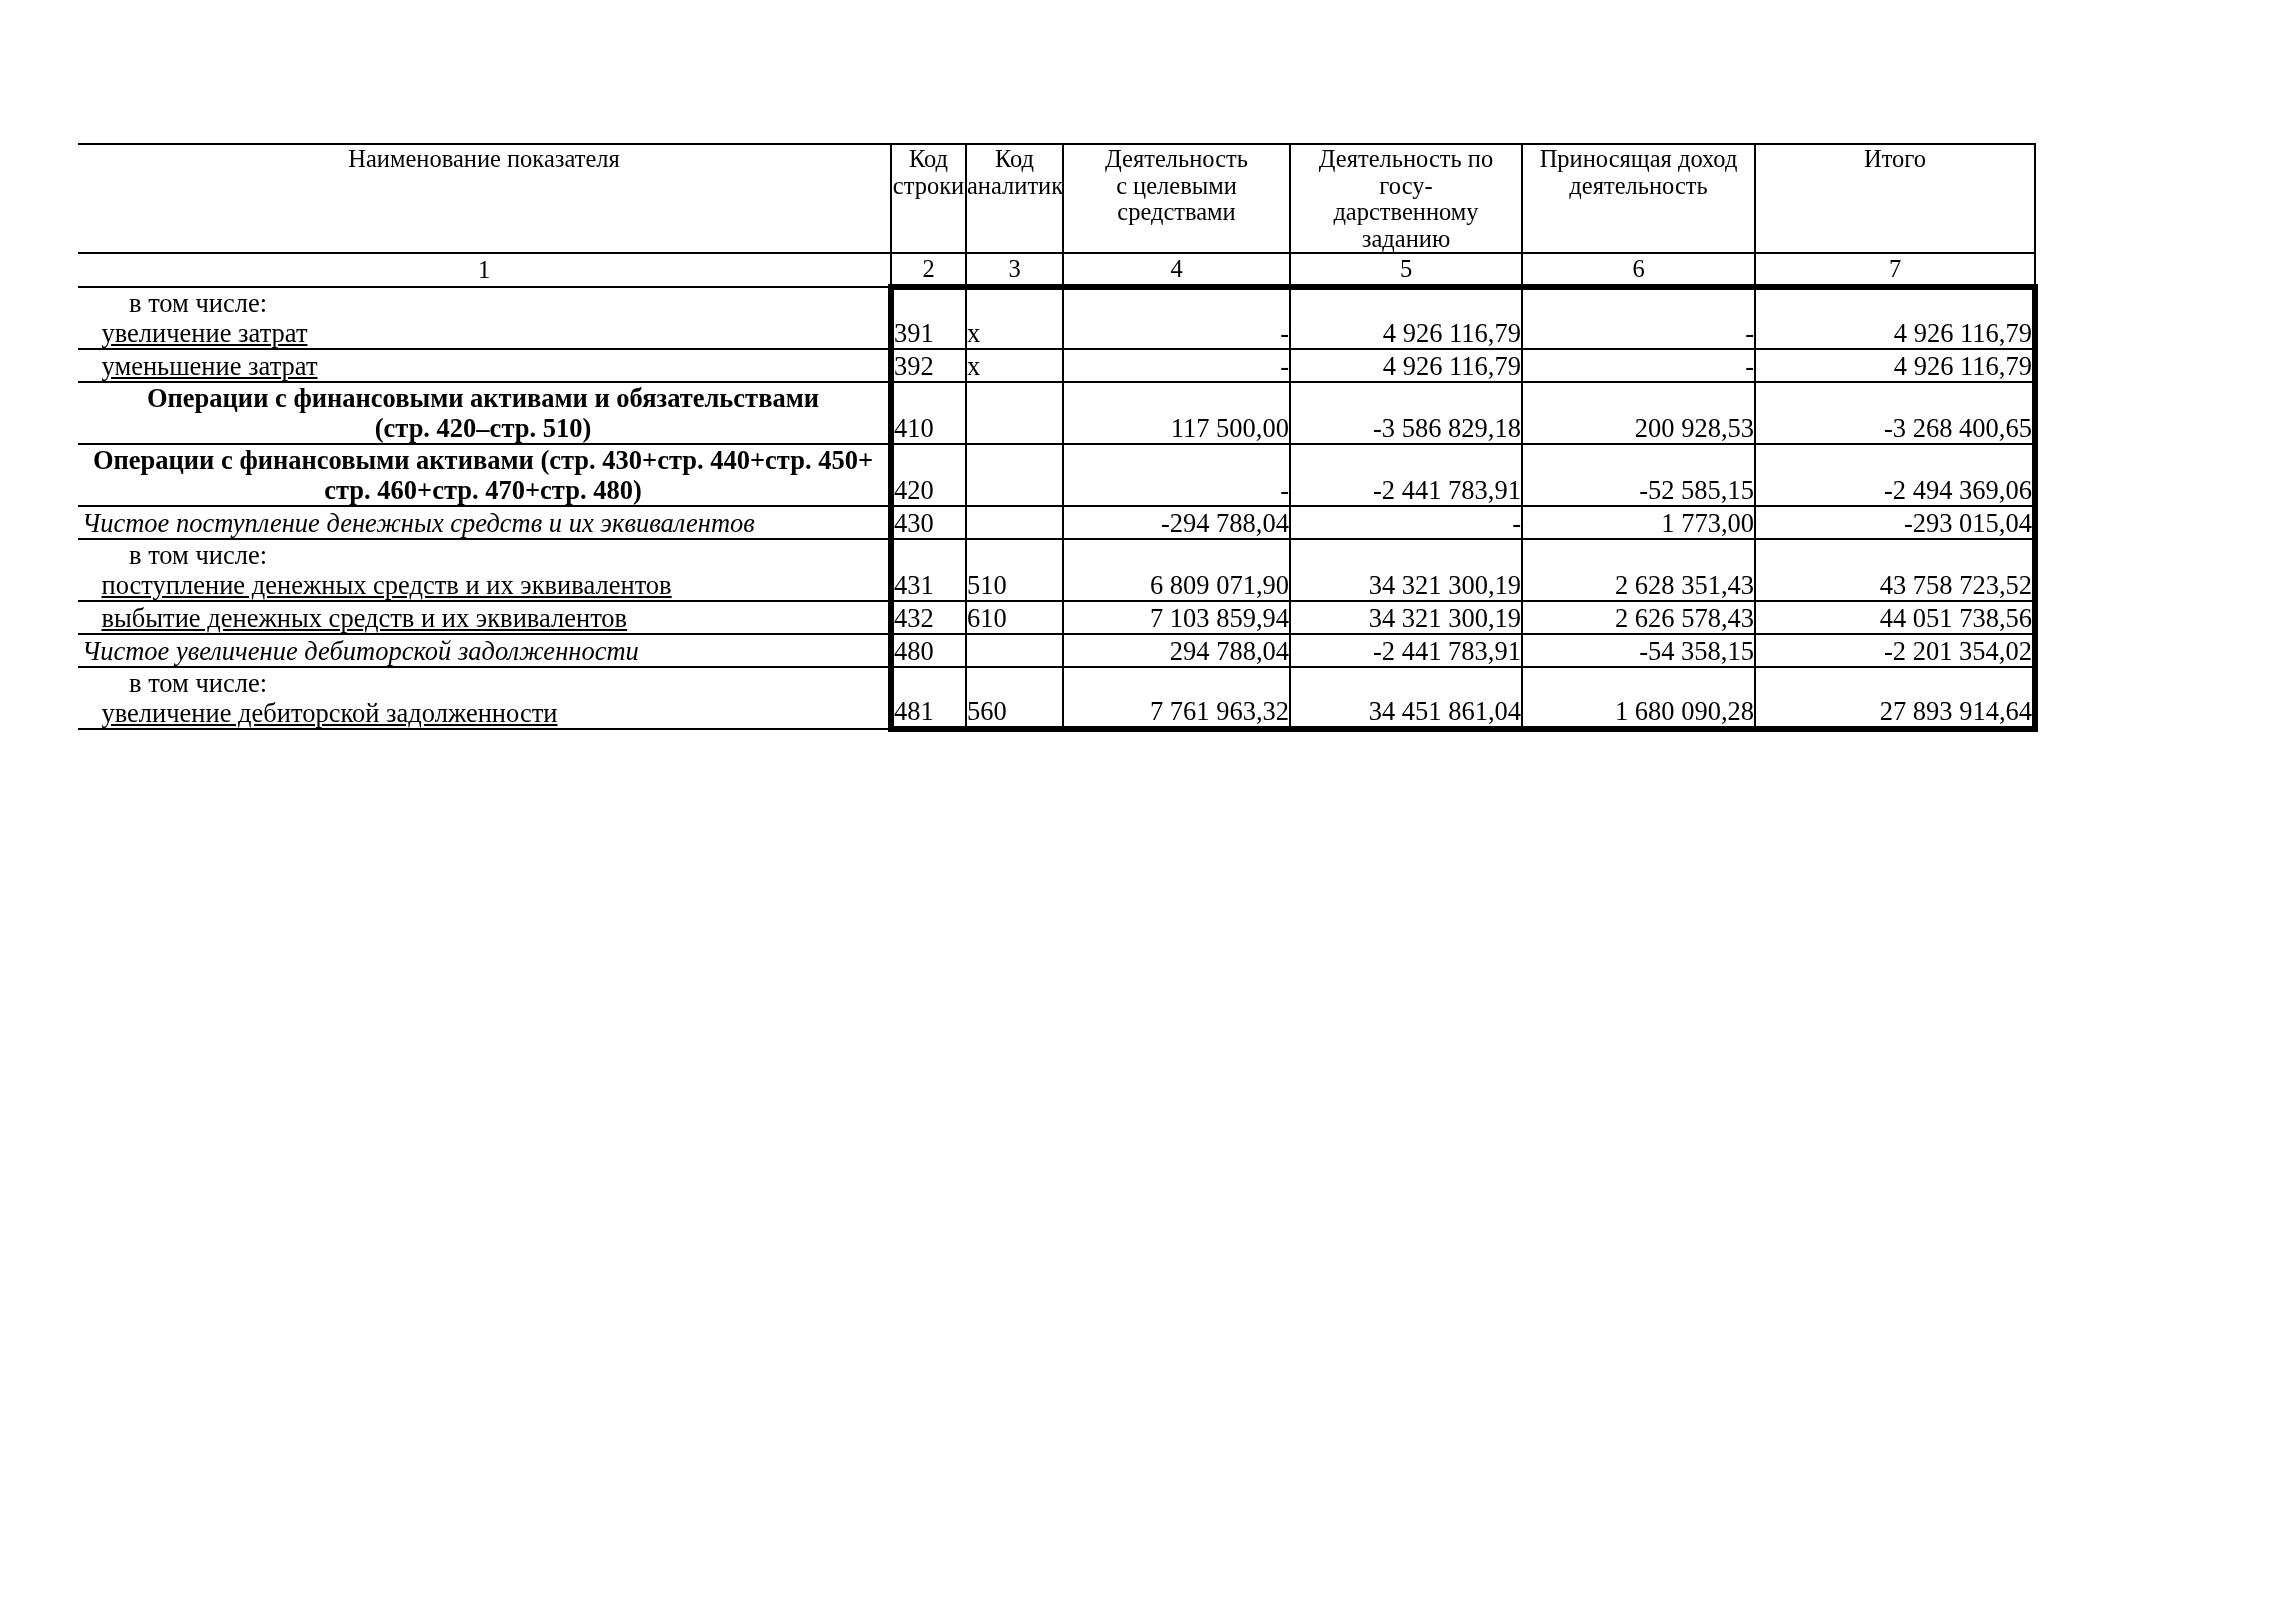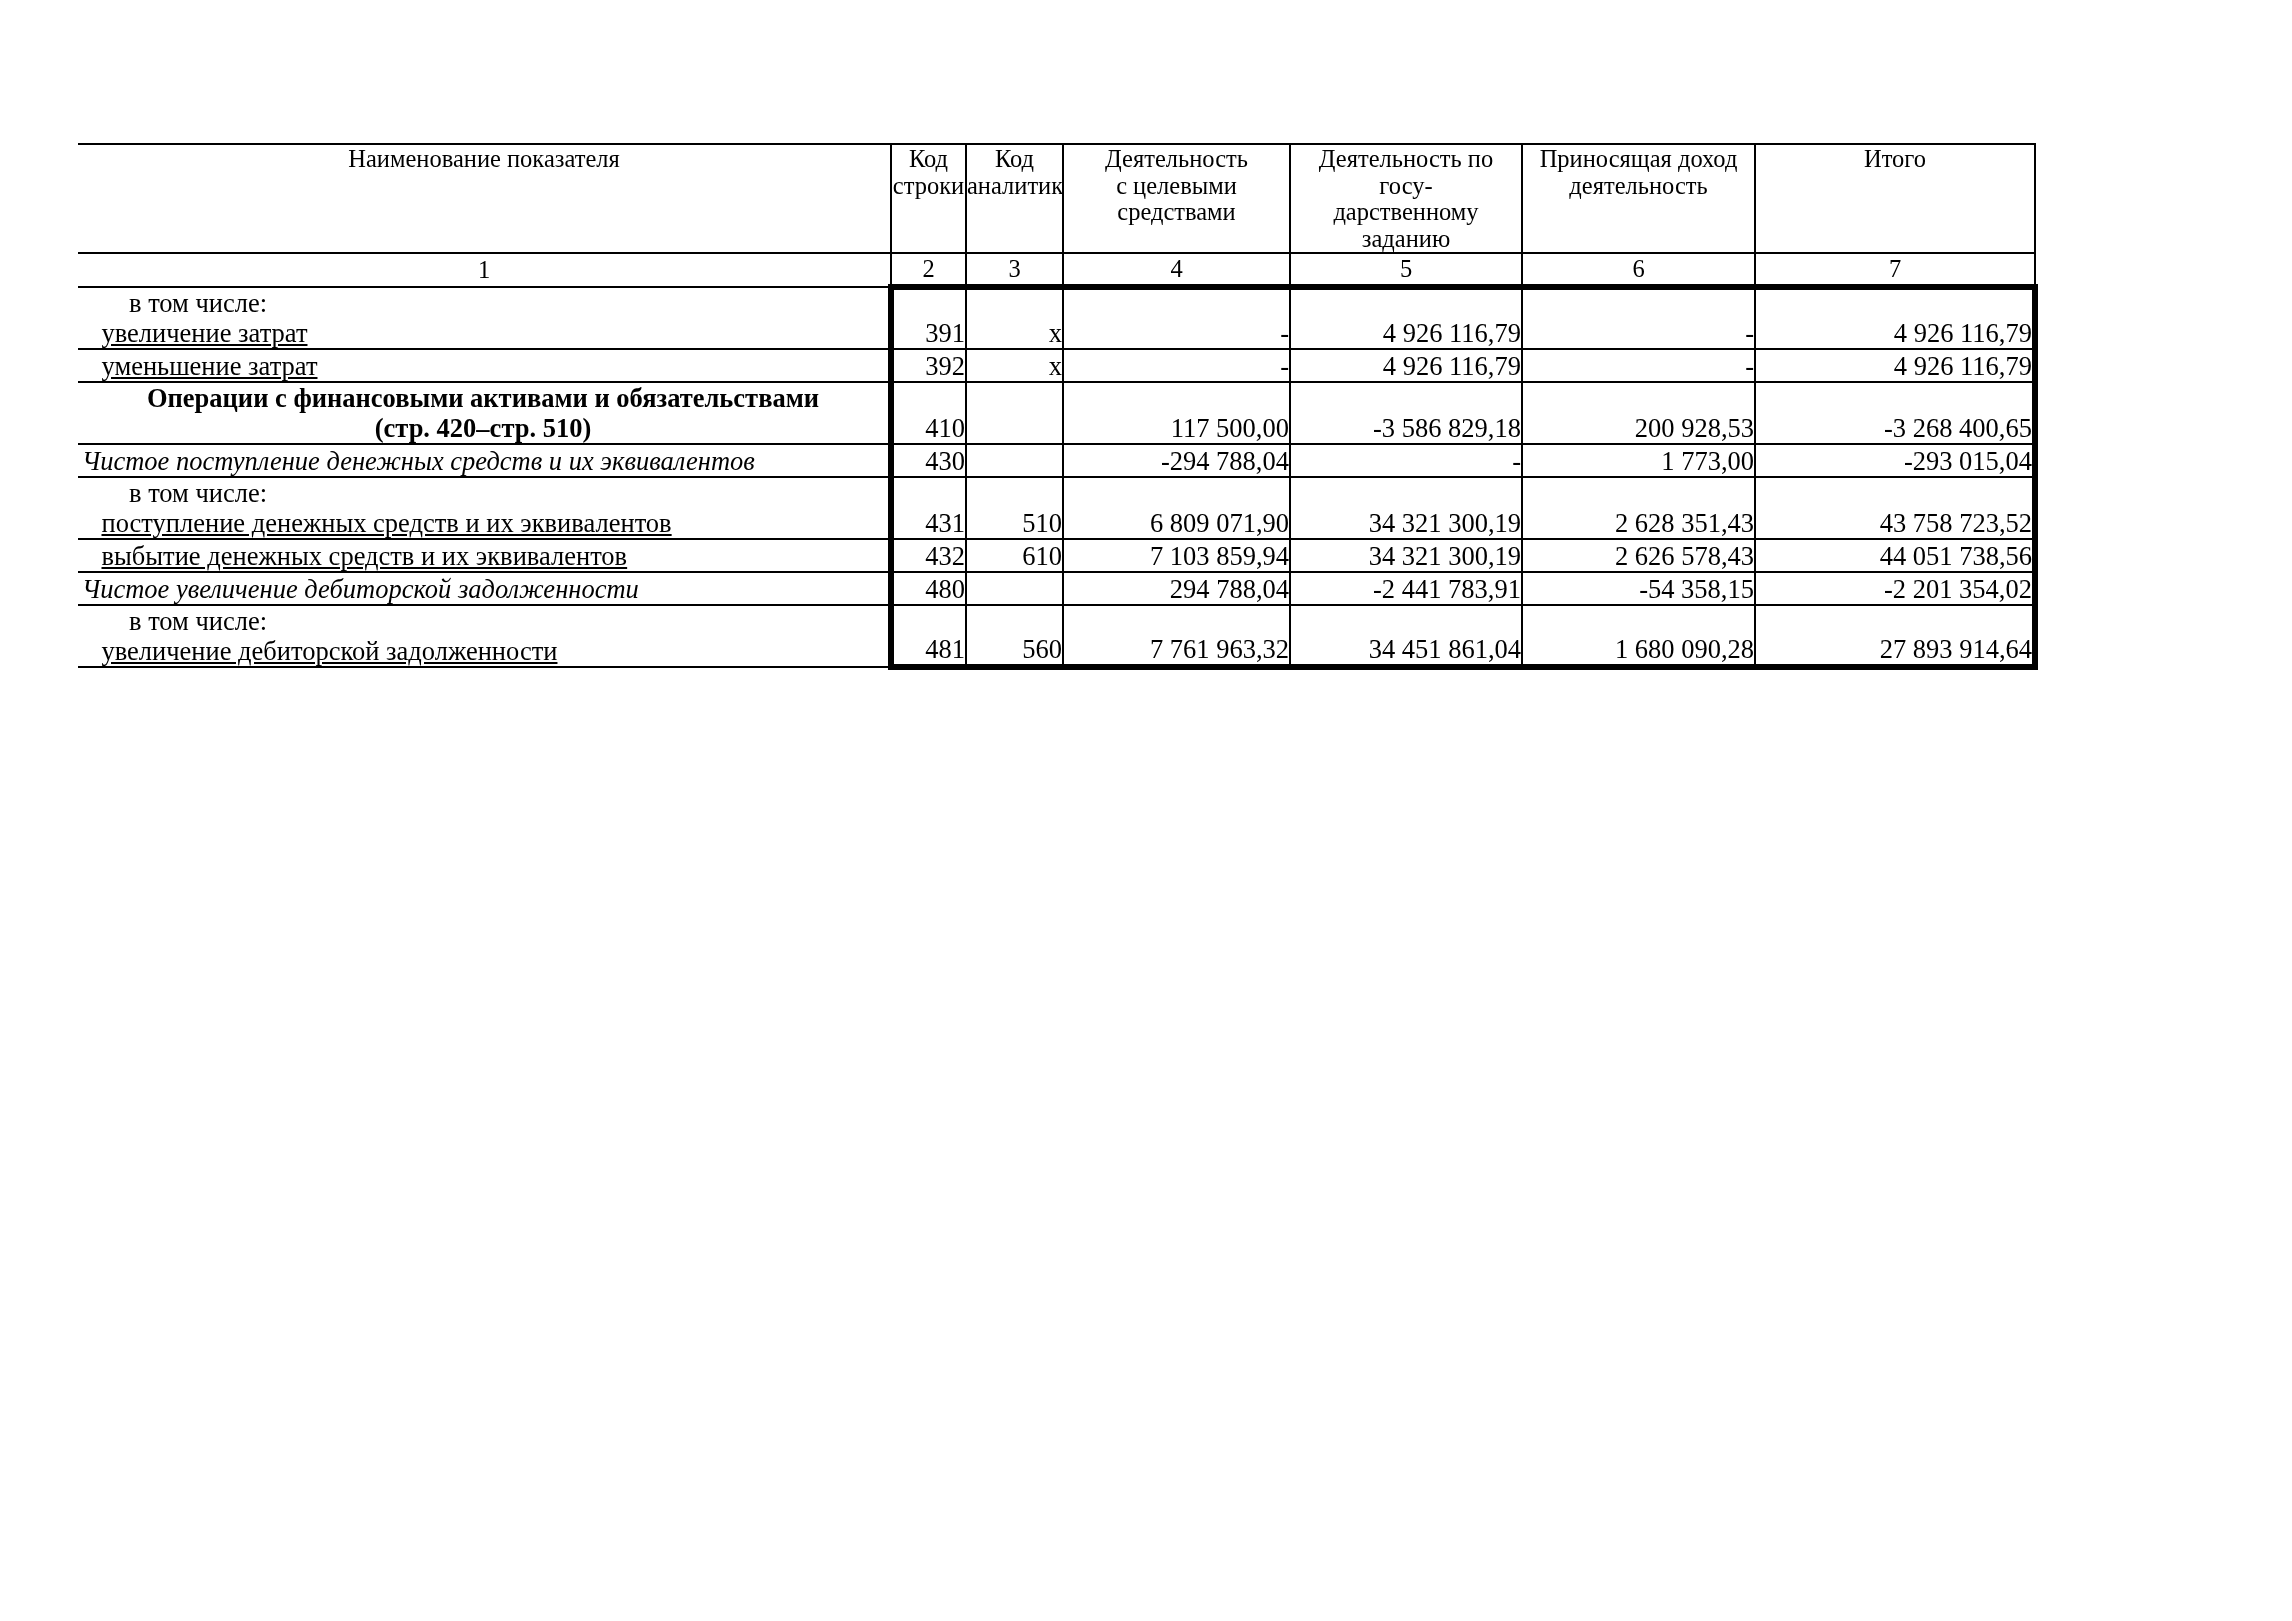--- a/index.html
+++ b/index.html
@@ -64,21 +64,21 @@
   tbody tr.h2 { height: 60px; }
 
   
   tbody td:nth-child(2) { border-left-width: 6.9px; }
   tbody td:last-child  { border-right-width: 6.9px; }
   tbody tr:first-child td { border-top-width: 6.9px; }
   tbody tr:first-child td:first-child { border-top-width: 2.9px; }
   tbody tr:last-child td { border-bottom-width: 6.9px; }
   tbody tr:last-child td:first-child { border-bottom-width: 2.9px; }
 
-  td.code { text-align: right; }
+  td.code { text-align: left; }
   td.num  { text-align: right; padding-right: 6.9px; }
 
   td.name .ln { display: block; }
   td.name .subhead { padding-left: 51px; }
   td.name .item    { padding-left: 23.5px; text-decoration: underline; }
   td.name.titlebold { text-align: center; font-weight: bold; }
   td.name.ital { font-style: italic; padding-left: 3.9px; }
 </style>
 </head>
 <body>
@@ -163,20 +163,32 @@
           <span class="ln">Операции с финансовыми активами и обязательствами</span>
           <span class="ln">(стр. 420–стр. 510)</span>
         </td>
         <td class="code">410</td>
         <td class="code"></td>
         <td class="num">117 500,00</td>
         <td class="num">-3 586 829,18</td>
         <td class="num">200 928,53</td>
         <td class="num">-3 268 400,65</td>
       </tr>
+      <tr class="h2">
+        <td class="name titlebold">
+          <span class="ln">Операции с финансовыми активами (стр. 430+стр. 440+стр. 450+</span>
+          <span class="ln">стр. 460+стр. 470+стр. 480)</span>
+        </td>
+        <td class="code">420</td>
+        <td class="code"></td>
+        <td class="num">-</td>
+        <td class="num">-2 441 783,91</td>
+        <td class="num">-52 585,15</td>
+        <td class="num">-2 494 369,06</td>
+      </tr>
       <tr class="h1">
         <td class="name ital">
           <span class="ln">Чистое поступление денежных средств и их эквивалентов</span>
         </td>
         <td class="code">430</td>
         <td class="code"></td>
         <td class="num">-294 788,04</td>
         <td class="num">-</td>
         <td class="num">1 773,00</td>
         <td class="num">-293 015,04</td>

